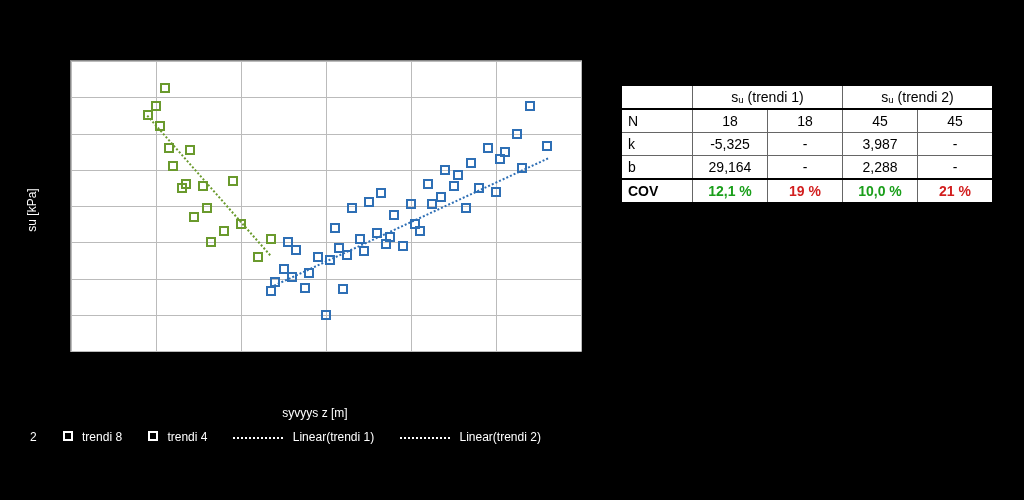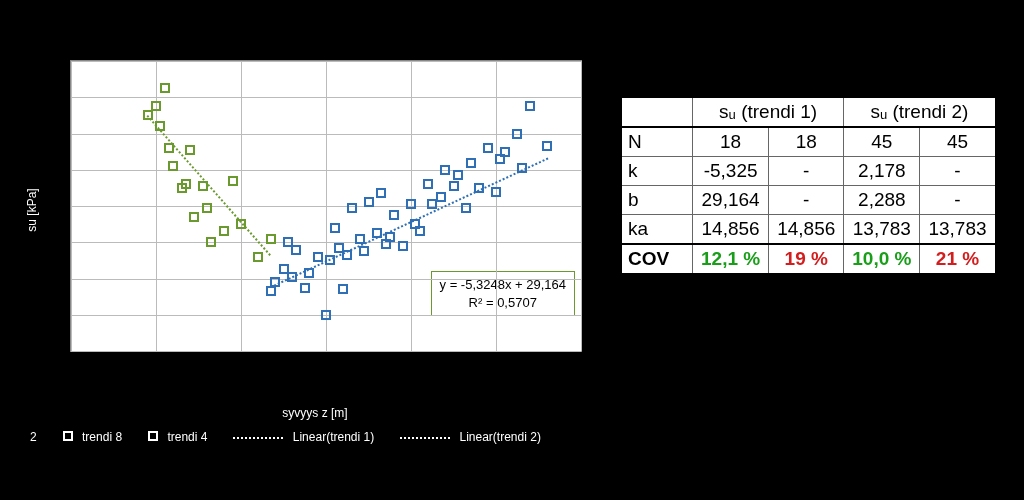--- a/index.html
+++ b/index.html
@@ -15,42 +15,38 @@
   .trend.green{border-color:#6a9a2d}
   .trend.blue{border-color:#2e6fb5}
   .eq-box{position:absolute;background:#fff;border:1.5px solid;padding:4px 8px;font-size:13px;text-align:center;line-height:1.35;white-space:nowrap}
   .eq-box.blue{border-color:#2e6fb5;color:#000}
   .eq-box.green{border-color:#6a9a2d;color:#000}
   .ylabel{position:absolute;left:-20px;top:50%;transform:translateY(-50%) rotate(-90deg);transform-origin:center;white-space:nowrap}
   .xlabel{position:absolute;bottom:-30px;left:50%;transform:translateX(-50%);white-space:nowrap}
   .legend{position:absolute;left:30px;top:430px;display:flex;align-items:center;gap:26px;font-size:12px;color:#fff}
   .legend .sw{display:inline-block;width:10px;height:10px;border:2px solid;margin-right:6px;box-sizing:border-box}
   .legend .ln{display:inline-block;width:50px;height:0;border-top:2px dotted;margin-right:6px;vertical-align:middle}
-  .tbl{position:absolute;left:620px;top:96px;background:#fff;color:#000;border:2px solid #000;border-collapse:collapse;font-size:19px}
+  .tbl{position:absolute;left:620px;top:84px;background:#fff;color:#000;border:2px solid #000;border-collapse:collapse;font-size:14px}
   .tbl th,.tbl td{border:1px solid #666;padding:3px 8px;text-align:center;min-width:58px}
   .tbl th{font-weight:normal}
   .tbl .gh{font-weight:bold;border-top:2px solid #000;border-bottom:2px solid #000}
   .tbl .lab{text-align:left;padding-left:6px;padding-right:6px}
   .tbl .cov .lab{font-weight:bold}
   .tbl .cov td{border-top:2px solid #000;border-bottom:2px solid #000;font-weight:bold}
   .cG{color:#1a9e1a;font-weight:bold}
   .cR{color:#d21e1e;font-weight:bold}
 </style>
 </head>
 <body>
 
 <div class="page">
 
   <div class="chart-wrap">
     <div class="chart" id="chart">
 
-      <div class="eq-box green" style="right:6px;top:210px">
-        <span>y = -5,3248x + 29,164</span><br>
-        <span>R² = 0,5707</span>
-      </div>
     <div class="grid-v" style="left: 0px;"></div>
         <div class="grid-v" style="left: 85px;"></div>
         <div class="grid-v" style="left: 170px;"></div>
         <div class="grid-v" style="left: 255px;"></div>
         <div class="grid-v" style="left: 340px;"></div>
         <div class="grid-v" style="left: 425px;"></div>
         <div class="grid-v" style="left: 510px;"></div>
         <div class="grid-h" style="top: 290px;"></div>
         <div class="grid-h" style="top: 253.75px;"></div>
         <div class="grid-h" style="top: 217.5px;"></div>
@@ -163,36 +159,29 @@
           <td class="lab">N</td>
           <td>18</td>
           <td>18</td>
           <td>45</td>
           <td>45</td>
         </tr>
         <tr>
           <td class="lab">k</td>
           <td>-5,325</td>
           <td>-</td>
-          <td>2,178</td>
+          <td>3,987</td>
           <td>-</td>
         </tr>
         <tr>
           <td class="lab">b</td>
           <td>29,164</td>
           <td>-</td>
           <td>2,288</td>
           <td>-</td>
-        </tr>
-        <tr>
-          <td class="lab">ka</td>
-          <td>14,856</td>
-          <td>14,856</td>
-          <td>13,783</td>
-          <td>13,783</td>
         </tr>
       </tbody>
     <tbody>
         <tr class="cov">
       <td class="lab">COV</td>
       <td class="cG">12,1 %</td>
       <td class="cR">19 %</td>
       <td class="cG">10,0 %</td>
       <td class="cR">21 %</td>
     </tr>

